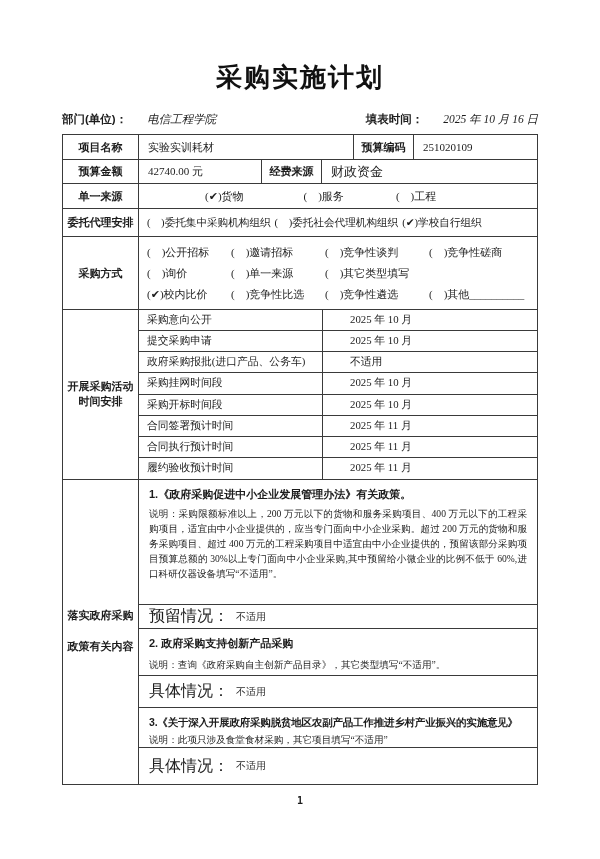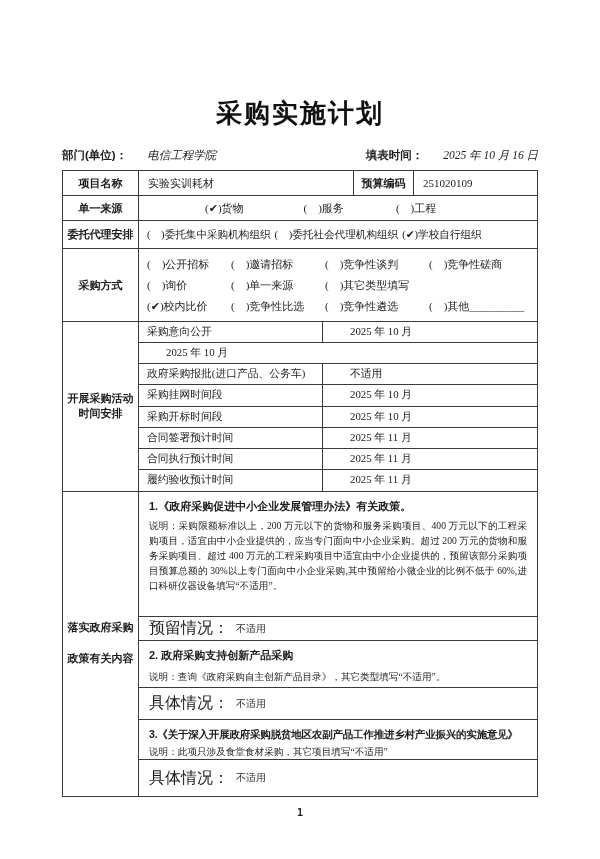--- a/index.html
+++ b/index.html
@@ -2,21 +2,21 @@
 <html><head>
 <meta charset="utf-8">
 <style>
   html,body { margin:0; padding:0; background:#ffffff; }
   .page {
     width:600px; height:859px; background:#ffffff; position:relative;
     font-family:"Liberation Serif","DejaVu Serif",serif; color:#1c1c1c;
     overflow:hidden;
   }
   .doc-title {
-    padding-top:96px; text-align:center;
+    padding-top:60px; text-align:center;
     font-family:"Liberation Sans","DejaVu Sans",sans-serif;
     font-weight:bold; font-size:26px; letter-spacing:2px; color:#111;
   }
   .header-line {
     width:476px; margin:17px auto 7px; display:flex; align-items:baseline;
     font-size:11.5px;
   }
   .hdr-label { font-weight:bold; font-family:"Liberation Sans","DejaVu Sans",sans-serif; }
   .hdr-value { margin-left:20px;font-style:italic; }
   .hdr-right { margin-left:auto; display:flex; align-items:baseline; }
@@ -91,20 +91,26 @@
 
   <div class="form-table">
 
     <div class="tr h25">
       <div class="td lbl">项目名称</div>
       <div class="td val bordered-r" style="width:215px; flex:0 0 215px;">实验实训耗材</div>
       <div class="td lbl" style="width:60px; flex:0 0 60px;">预算编码</div>
       <div class="td val" style="flex:1;">251020109</div>
     </div>
 
+    <div class="tr h24">
+      <div class="td lbl">预算金额</div>
+      <div class="td val bordered-r" style="width:123px; flex:0 0 123px;">42740.00 元</div>
+      <div class="td lbl" style="width:60px; flex:0 0 60px;">经费来源</div>
+      <div class="td val" style="flex:1; font-size:13px;">财政资金</div>
+    </div>
 
     <div class="tr h25">
       <div class="td lbl">单一来源</div>
       <div class="cat-row">
         <span class="cat-opt" style="margin-left:66px;">(✔)货物</span>
         <span class="cat-opt" style="margin-left:60px;">(　)服务</span>
         <span class="cat-opt" style="margin-left:52px;">(　)工程</span>
       </div>
     </div>
 
@@ -145,20 +151,21 @@
       <div class="td lbl multi">
         <div>开展采购活动</div>
         <div>时间安排</div>
       </div>
       <div class="sched-rows">
         <div class="sched-row">
           <div class="sched-name">采购意向公开</div>
           <div class="sched-date">2025 年 10 月</div>
         </div>
         <div class="sched-row">
+          <div class="sched-name">提交采购申请</div>
           <div class="sched-date">2025 年 10 月</div>
         </div>
         <div class="sched-row">
           <div class="sched-name">政府采购报批(进口产品、公务车)</div>
           <div class="sched-date">不适用</div>
         </div>
         <div class="sched-row">
           <div class="sched-name">采购挂网时间段</div>
           <div class="sched-date">2025 年 10 月</div>
         </div>

